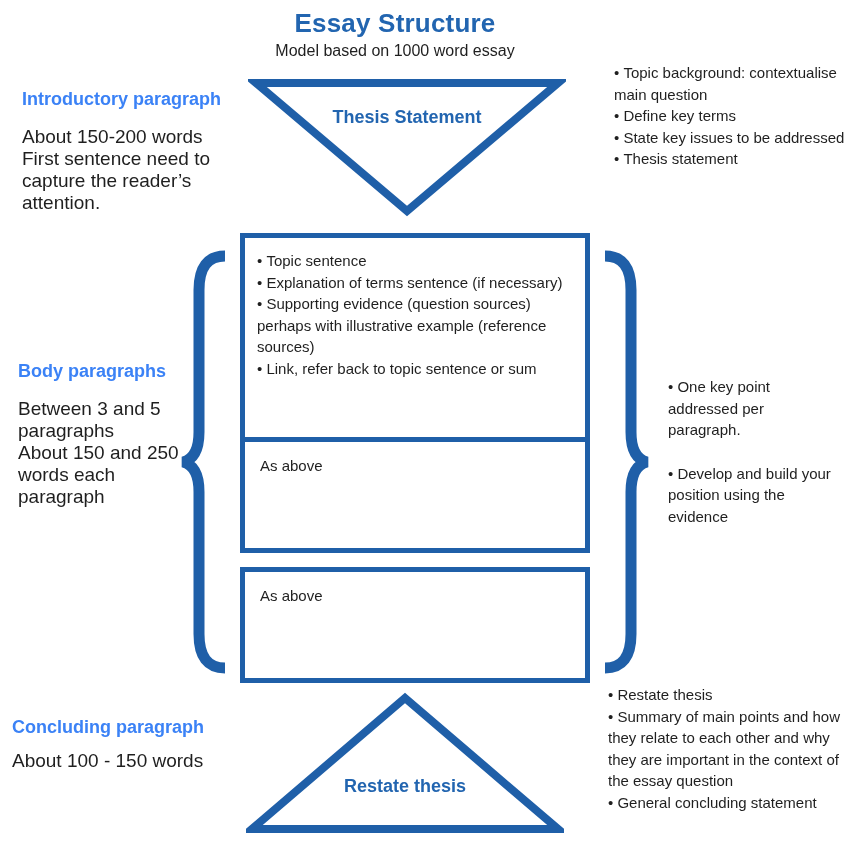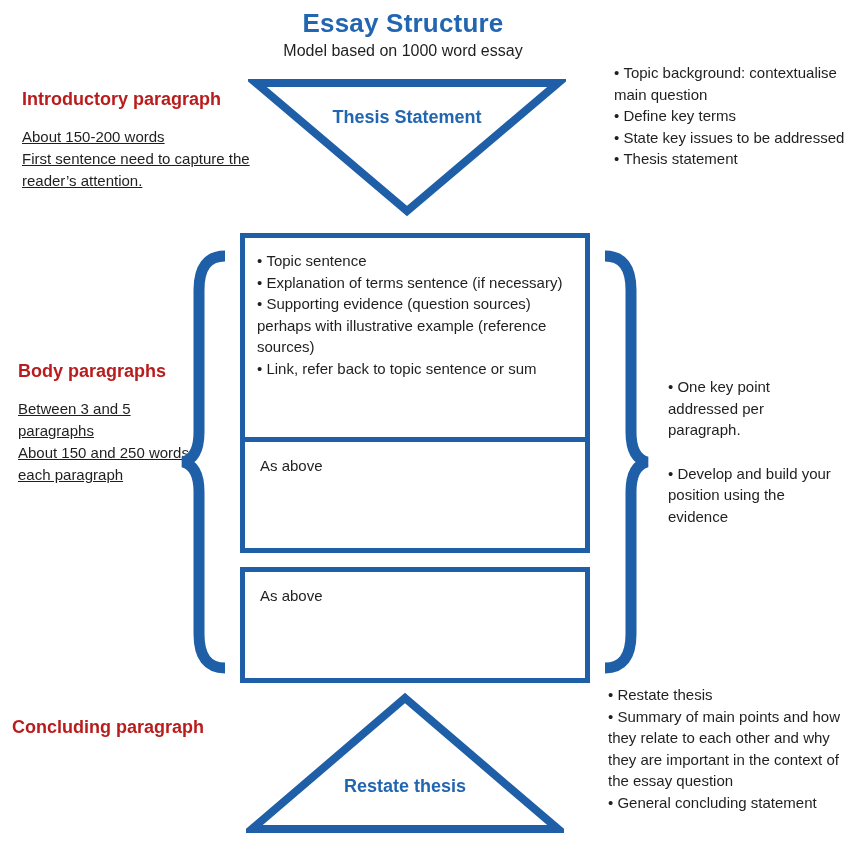--- a/index.html
+++ b/index.html
@@ -8,30 +8,30 @@
     width: 853px;
     height: 844px;
     background: #ffffff;
     font-family: "Liberation Sans", sans-serif;
     color: #1f1f1f;
     overflow: hidden;
   }
   .abs { position: absolute; }
 
   
-  .header { left: 8px; top: 8px; width: 790px; text-align: center; }
+  .header { left: 0; top: 8px; width: 790px; text-align: center; }
   .title { font-size: 26px; font-weight: bold; color: #2265b0; letter-spacing: 0.2px; }
   .subtitle { font-size: 16px; margin-top: 3px; color: #1f1f1f; }
 
   
   .section-heading {
-    font-size: 18px; font-weight: bold; color: #b91c1c;
+    font-size: 18px; font-weight: bold; color: #3b82f6;
     margin: 0 0 16px 0; line-height: 22px;
   }
-  .note { margin: 0; font-size: 15px; line-height: 22px; text-decoration: underline; }
+  .note { margin: 0; font-size: 19px; line-height: 22px; }
   .note.gap { }
 
   .intro-block { left: 22px; top: 88px; width: 238px; }
   .body-block { left: 18px; top: 360px; width: 175px; }
   .conclusion-block { left: 12px; top: 716px; width: 235px; }
   .conclusion-block .section-heading { margin-bottom: 12px; }
 
   
   .bullets {
     list-style: none; margin: 0; padding: 0;
@@ -134,20 +134,21 @@
     </svg>
   </div>
 
   <ul class="abs bullets mid-bullets">
       <li>One key point addressed per paragraph.</li>
       <li>Develop and build your position using the evidence</li>
     </ul>
 
   <div class="abs conclusion-block">
     <h2 class="section-heading">Concluding paragraph</h2>
+    <p class="note">About 100 - 150 words</p>
   </div>
 
   <div class="abs tri tri-bottom">
     <svg width="318" height="142" viewBox="0 0 318 142">
       <polygon points="159,6 312,137 6,137" fill="#ffffff" stroke="#1f5fa8" stroke-width="8" stroke-linejoin="miter"></polygon>
     </svg>
     <div class="tri-label">Restate thesis</div>
   </div>
 
   <ul class="abs bullets concl-bullets">

